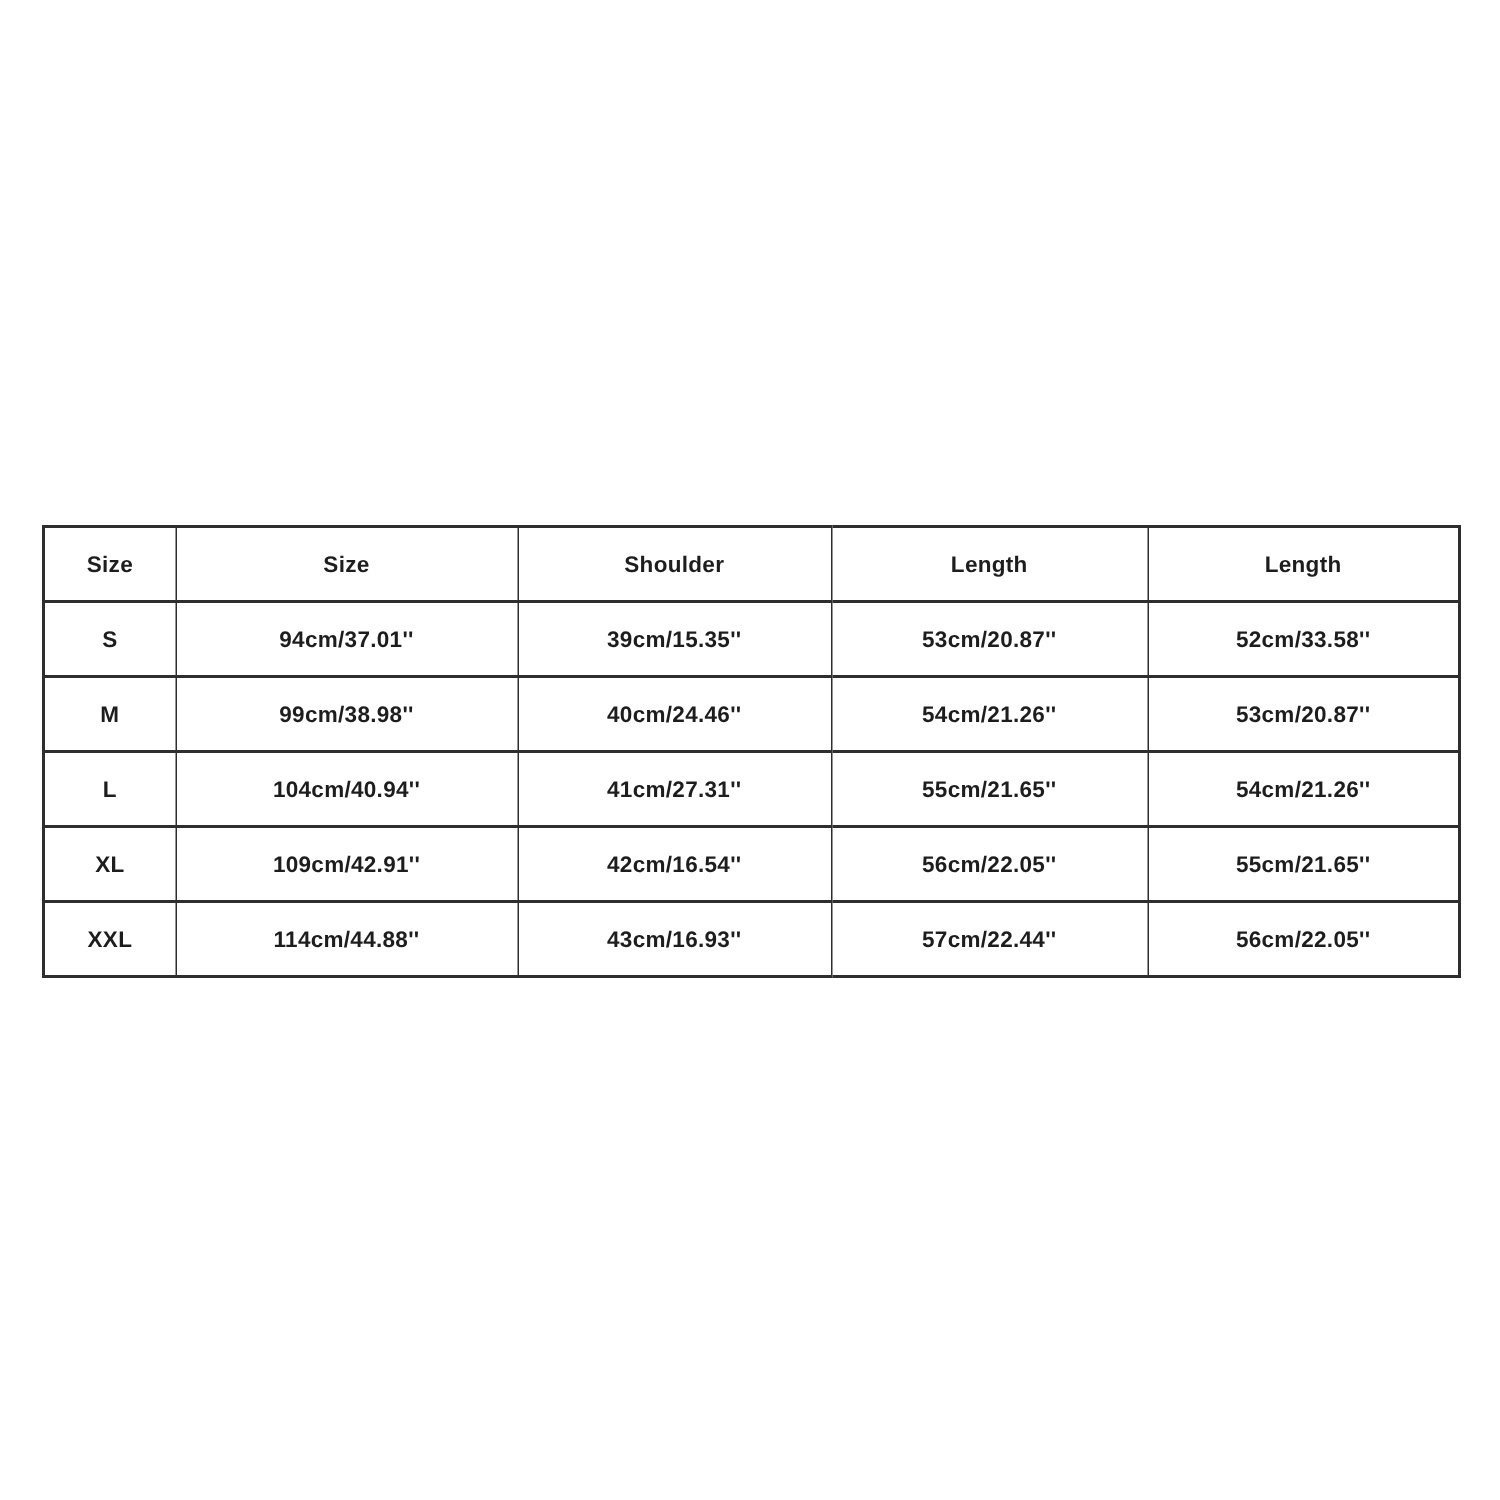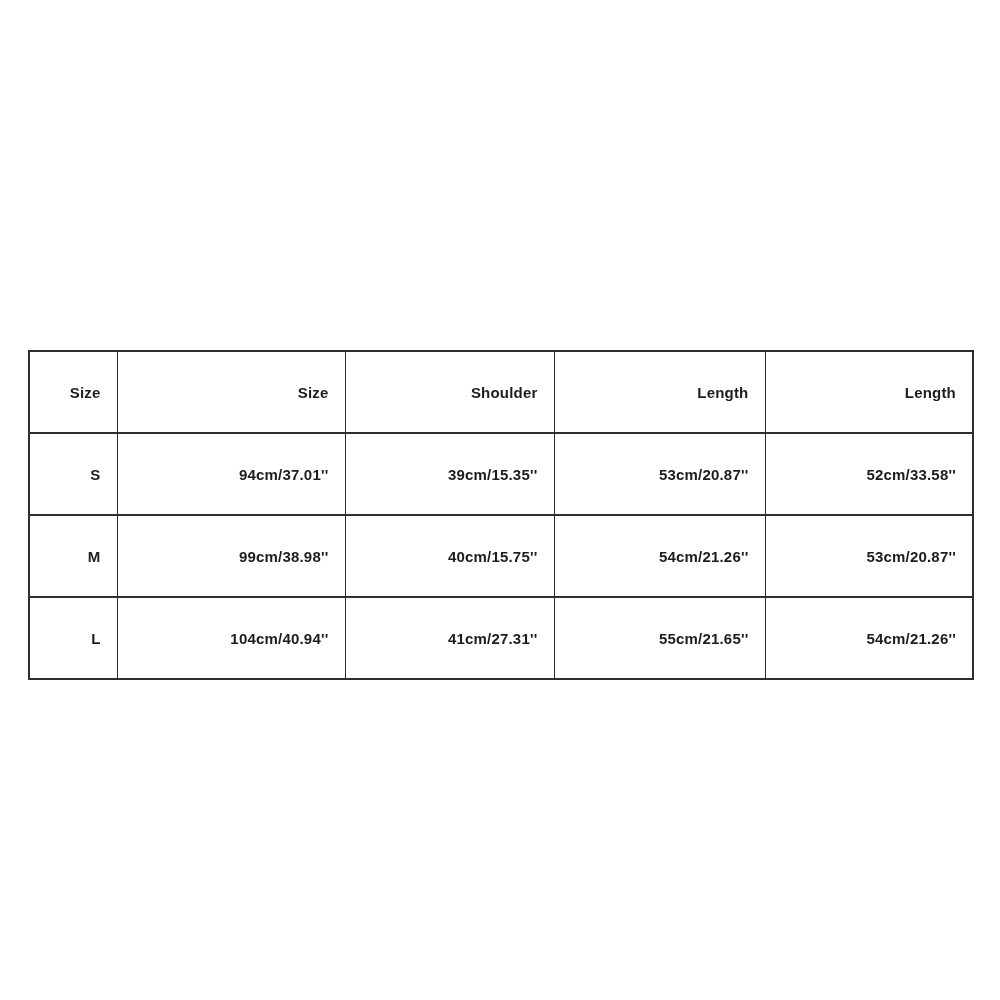--- a/index.html
+++ b/index.html
@@ -22,26 +22,26 @@
     border-collapse: collapse;
     table-layout: fixed;
   }
   .size-chart th,
   .size-chart td {
     border-top: 2px solid #2e2e2e;
     border-bottom: 2px solid #2e2e2e;
     border-left: 1px solid #2e2e2e;
     border-right: 1px solid #2e2e2e;
     height: 48px;
-    text-align: right;
+    text-align: center;
     vertical-align: middle;
     font-size: 15px;
     font-weight: bold;
     color: #1d1d1d;
-    padding: 16px;
+    padding: 0;
     letter-spacing: 0.2px;
   }
   .size-chart {
     border: 2px solid #2e2e2e;
   }
   .col-size     { width: 88px;  }
   .col-bust     { width: 228px; }
   .col-shoulder { width: 209px; }
   .col-sleeve   { width: 211px; }
   .col-length   { width: 208px; }
@@ -70,25 +70,39 @@
       <tr>
         <td>S</td>
         <td>94cm/37.01''</td>
         <td>39cm/15.35''</td>
         <td>53cm/20.87''</td>
         <td>52cm/33.58''</td>
       </tr>
       <tr>
         <td>M</td>
         <td>99cm/38.98''</td>
-        <td>40cm/15.75''</td>
+        <td>40cm/24.46''</td>
         <td>54cm/21.26''</td>
         <td>53cm/20.87''</td>
       </tr>
       <tr>
         <td>L</td>
         <td>104cm/40.94''</td>
         <td>41cm/27.31''</td>
         <td>55cm/21.65''</td>
         <td>54cm/21.26''</td>
       </tr>
+      <tr>
+        <td>XL</td>
+        <td>109cm/42.91''</td>
+        <td>42cm/16.54''</td>
+        <td>56cm/22.05''</td>
+        <td>55cm/21.65''</td>
+      </tr>
+      <tr>
+        <td>XXL</td>
+        <td>114cm/44.88''</td>
+        <td>43cm/16.93''</td>
+        <td>57cm/22.44''</td>
+        <td>56cm/22.05''</td>
+      </tr>
     </tbody>
 </table>
 
 </body></html>

